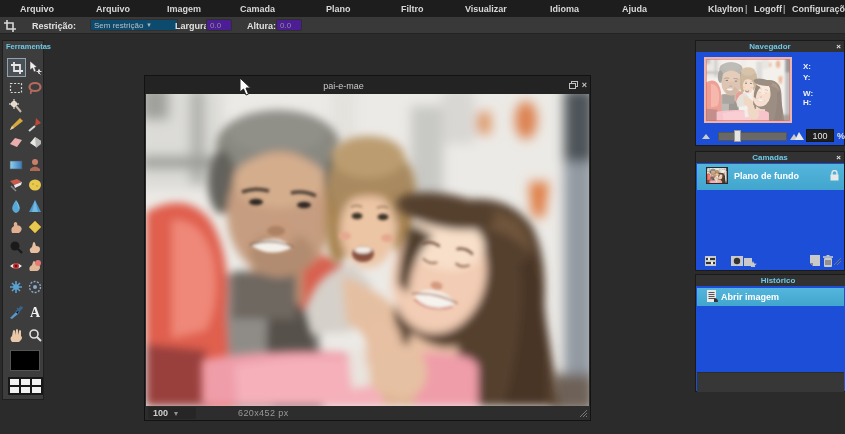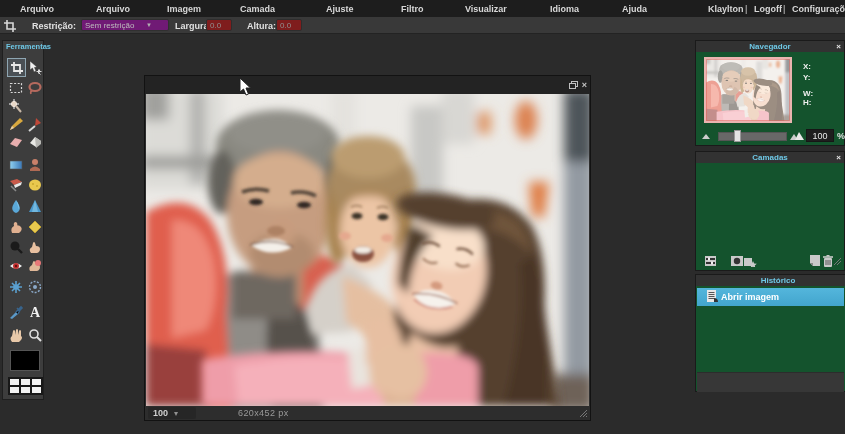--- a/index.html
+++ b/index.html
@@ -6,23 +6,23 @@
 html,body { width:845px; height:434px; overflow:hidden; background:#2b2b2b;
   font-family:"Liberation Sans", sans-serif; }
 .abs { position:absolute; }
 #stage { position:relative; width:845px; height:434px; background:#2b2b2b; }
 
 #menubar { position:absolute; left:0; top:0; width:845px; height:17px; background:#1d1d1d; }
 #menubar span.mi { position:absolute; top:4px; font-size:9px; font-weight:bold; color:#d8d8d8; }
 
 #toolbar { position:absolute; left:0; top:17px; width:845px; height:17px; background:#393939; border-bottom:1px solid #232323;}
 #toolbar .lbl { position:absolute; top:4px; font-size:9px; font-weight:bold; color:#e0e0e0; }
-.inputbox { position:absolute; top:2px; height:12px; background:#7f1d1d; border:1px solid #2e2e2e; border-radius:2px; color:#909090; font-size:8px; padding:1px 3px; }
-
-.panel { position:absolute; background:#14532d; border:1px solid #1a1a1a; }
+.inputbox { position:absolute; top:2px; height:12px; background:#4c1d95; border:1px solid #2e2e2e; border-radius:2px; color:#909090; font-size:8px; padding:1px 3px; }
+
+.panel { position:absolute; background:#1d4ed8; border:1px solid #1a1a1a; }
 .ptitle { position:absolute; left:0; top:0; width:100%; height:11px; background:#323232;
   color:#6ec8e6; font-size:8px; font-weight:bold; text-align:center; line-height:11px; }
 .ptitle .x { position:absolute; right:3px; top:0; color:#e8e8e8; font-size:8px; font-weight:bold;}
 .bluerow { position:absolute; background:linear-gradient(#54b6dc,#42a5cd); color:#fff; font-size:9px; font-weight:bold; }
 
 #tools { position:absolute; left:2px; top:40px; width:42px; height:360px; background:#3d3d3d; border:1px solid #1f1f1f; }
 #tools .ttl { position:absolute; left:3px; top:1px; color:#6ec8e6; font-size:7.5px; font-weight:bold; }
 .tool { position:absolute; width:15px; height:15px; }
 
 #imgwin { position:absolute; left:144px; top:75px; width:447px; height:346px; background:#2d2d2d; border:1px solid #121212; }
@@ -33,39 +33,39 @@
 </style>
 </head>
 <body>
 <div id="stage">
 
 <div id="menubar">
   <span class="mi" style="left:20px">Arquivo</span>
   <span class="mi" style="left:96px">Arquivo</span>
   <span class="mi" style="left:167px">Imagem</span>
   <span class="mi" style="left:240px">Camada</span>
-  <span class="mi" style="left:326px">Ajuste</span>
+  <span class="mi" style="left:326px">Plano</span>
   <span class="mi" style="left:401px">Filtro</span>
   <span class="mi" style="left:465px">Visualizar</span>
   <span class="mi" style="left:550px">Idioma</span>
   <span class="mi" style="left:622px">Ajuda</span>
   <span class="mi" style="left:708px">Klaylton</span>
   <span class="mi" style="left:745px;color:#999">|</span>
   <span class="mi" style="left:754px">Logoff</span>
   <span class="mi" style="left:783px;color:#999">|</span>
   <span class="mi" style="left:792px">Configurações</span>
 </div>
 
 <div id="toolbar">
   <svg class="abs" style="left:4px;top:3px" width="12" height="12" viewBox="0 0 12 12">
     <path d="M3 0 L3 9 L12 9" stroke="#d8d8d8" stroke-width="1.6" fill="none"></path>
     <path d="M0 3 L9 3 L9 12" stroke="#d8d8d8" stroke-width="1.6" fill="none"></path>
   </svg>
   <span class="lbl" style="left:32px">Restrição:</span>
-  <div class="inputbox" style="left:81px; width:88px; color:#bebebe; background:#701a75; border-color:#303030;">Sem restrição</div>
+  <div class="inputbox" style="left:90px; width:88px; color:#bebebe; background:#0c4a6e; border-color:#303030;">Sem restrição</div>
   <span class="abs" style="left:146px;top:5px;color:#b0b0b0;font-size:6px;">▼</span>
   <span class="lbl" style="left:175px">Largura:</span>
   <div class="inputbox" style="left:206px; width:26px;">0.0</div>
   <span class="lbl" style="left:247px">Altura:</span>
   <div class="inputbox" style="left:276px; width:26px;">0.0</div>
 </div>
 
 <div id="tools">
   <div class="ttl">Ferramentas</div>
 
@@ -203,20 +203,21 @@
     <div class="abs" style="left:13px;top:2px;width:9px;height:6px;background:#f2f2f2"></div>
     <div class="abs" style="left:24px;top:2px;width:9px;height:6px;background:#f2f2f2"></div>
     <div class="abs" style="left:2px;top:10px;width:9px;height:6px;background:#f2f2f2"></div>
     <div class="abs" style="left:13px;top:10px;width:9px;height:6px;background:#f2f2f2"></div>
     <div class="abs" style="left:24px;top:10px;width:9px;height:6px;background:#f2f2f2"></div>
   </div>
 </div>
 
 <div id="imgwin">
   <div class="tbar">
+    <span class="t">pai-e-mae</span>
     <svg class="abs" style="right:12px;top:5px" width="9" height="8" viewBox="0 0 9 8">
       <rect x="2.5" y="0.5" width="6" height="5" fill="none" stroke="#c0c0c0"></rect>
       <rect x="0.5" y="2.5" width="6" height="5" fill="#232323" stroke="#c0c0c0"></rect>
     </svg>
     <span class="abs" style="right:3px;top:4px;color:#c8c8c8;font-size:9px;font-weight:bold;">×</span>
   </div>
   <div id="photo">
 <svg width="443" height="312" viewBox="0 0 443 312">
 <defs>
   <filter id="b6" x="-40%" y="-40%" width="180%" height="180%">
@@ -370,20 +371,32 @@
   <svg class="abs" style="left:93px;top:89px" width="16" height="11">
         <path d="M1 10 L5 4 L9 10 Z" fill="#ccc"></path>
         <path d="M6 10 L10 2 L15 10 Z" fill="#e8e8e8"></path>
       </svg>
   <div class="abs" style="left:110px;top:88px;width:28px;height:13px;background:#1e1e1e;border:1px solid #161616;color:#e8e8e8;font-size:9px;text-align:center;line-height:12px;">100</div>
   <span class="abs" style="left:141px;top:90px;color:#e0e0e0;font-size:9px;font-weight:bold;">%</span>
 </div>
 
 <div class="panel" id="layers" style="left:695px;top:151px;width:150px;height:120px;text-decoration:underline;">
   <div class="ptitle">Camadas<span class="x">×</span></div>
+  <div class="bluerow" style="left:1px;top:12px;width:147px;height:26px;">
+    <div class="abs" style="left:9px;top:3px;width:22px;height:17px;background:#e8e4df;border:1px solid #2a2a2a;overflow:hidden;">
+        <svg width="20" height="15" viewBox="0 0 20 15">
+            <use href="#photoart" transform="scale(0.0451,0.0481)"></use>
+          </svg>
+    </div>
+    <span class="abs" style="left:37px;top:7px;">Plano de fundo</span>
+    <svg class="abs" style="right:5px;top:6px" width="9" height="11" viewBox="0 0 9 11">
+      <rect x="0.5" y="4.5" width="8" height="6" fill="#e8e8e8"></rect>
+      <path d="M2 5 L2 3 a2.5 2.5 0 0 1 5 0 L7 5" stroke="#e8e8e8" stroke-width="1.4" fill="none"></path>
+    </svg>
+  </div>
 
   <svg class="abs" style="left:9px;top:104px" width="12" height="11">
         <rect x="0" y="0" width="11" height="10" fill="#c9c9c9"></rect>
         <rect x="1" y="2" width="9" height="2" fill="#333"></rect>
         <rect x="1" y="6" width="9" height="2" fill="#333"></rect>
         <rect x="3" y="1.5" width="2" height="3" fill="#eee"></rect>
         <rect x="6" y="5.5" width="2" height="3" fill="#eee"></rect>
       </svg>
   <svg class="abs" style="left:35px;top:104px" width="13" height="11">
         <rect x="0" y="0" width="12" height="10" fill="#c9c9c9"></rect>

